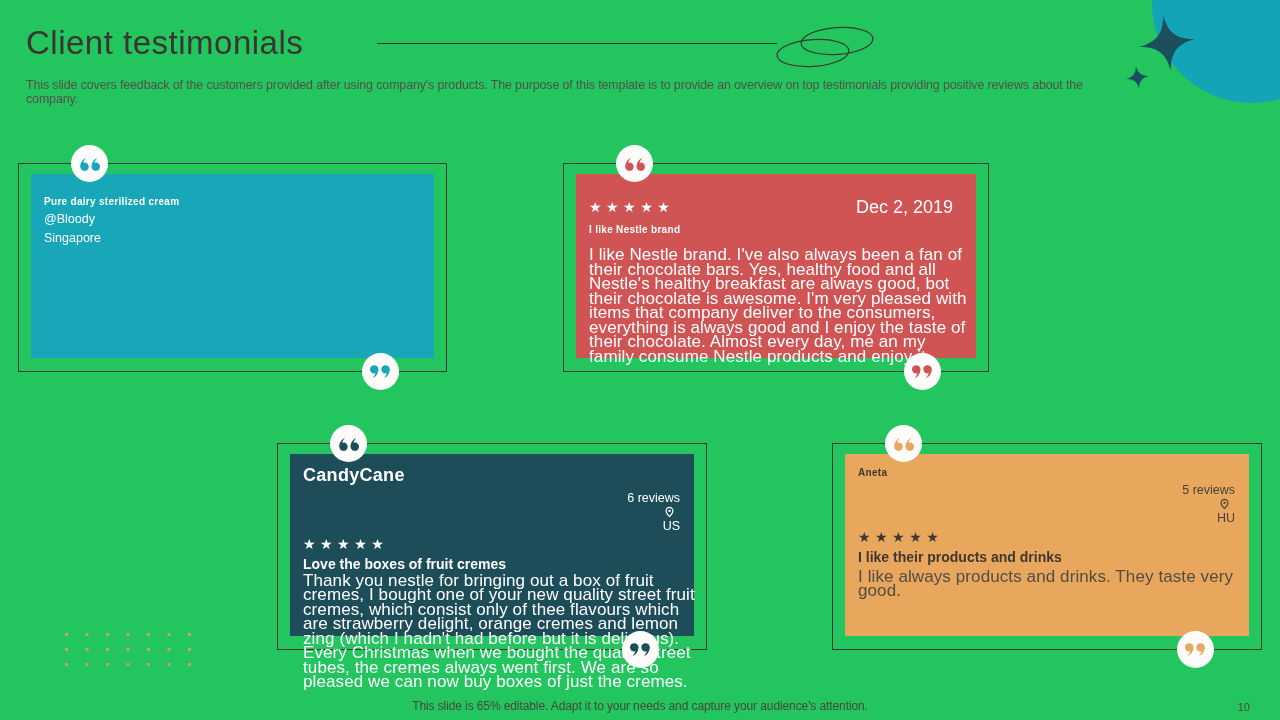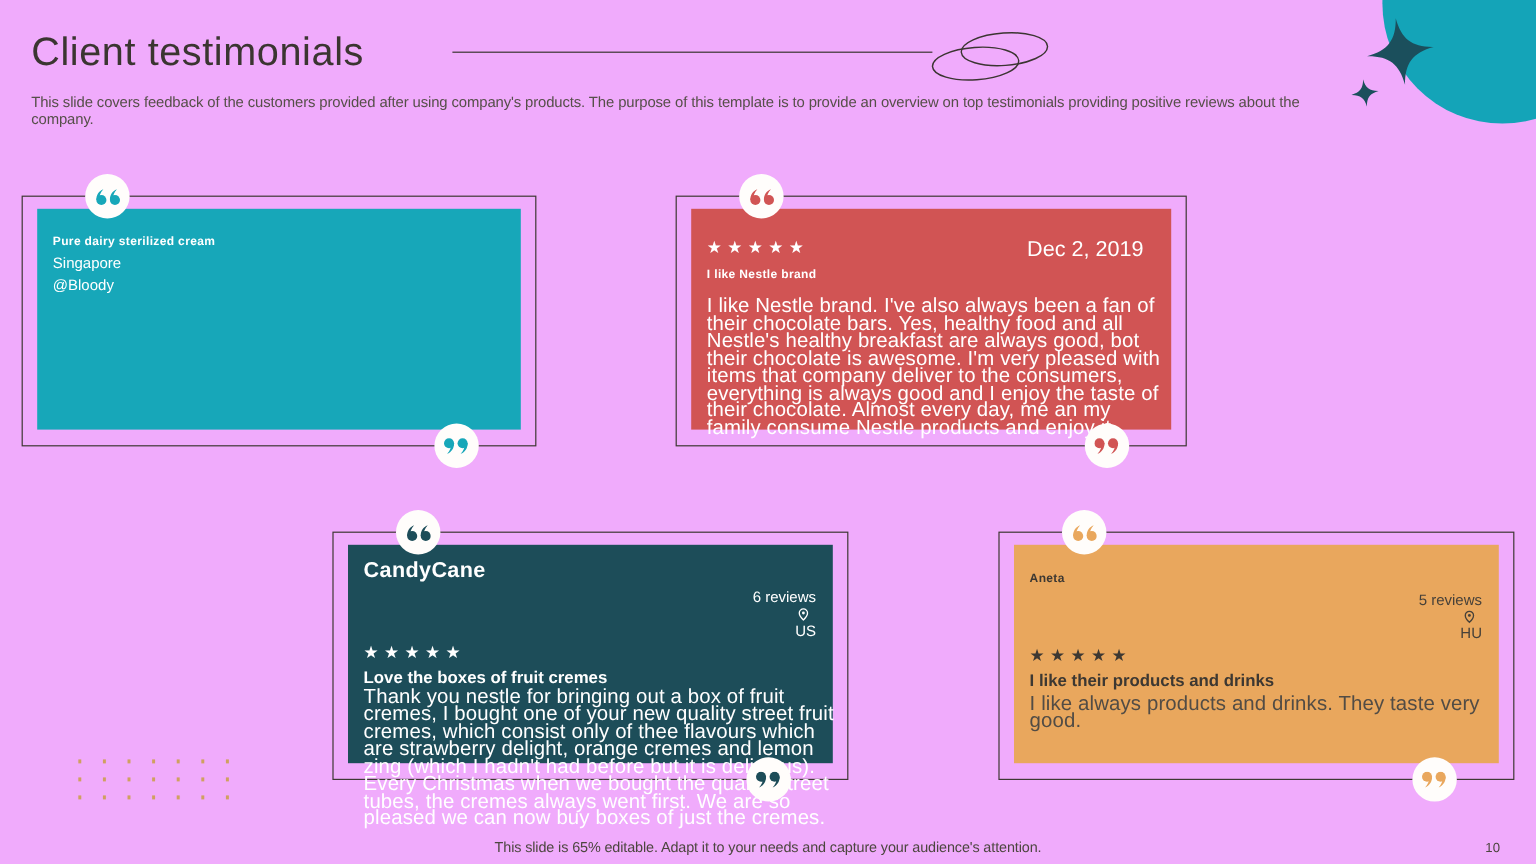--- a/index.html
+++ b/index.html
@@ -1,17 +1,17 @@
 <!DOCTYPE html>
 <html><head>
 <meta charset="utf-8">
 <style>
   html,body{margin:0;padding:0;}
   body{width:1280px;height:720px;font-family:"Liberation Sans",sans-serif;}
-  .stage{position:relative;width:1280px;height:720px;background:#f0abfc;overflow:hidden;text-decoration:underline;}
+  .stage{position:relative;width:1280px;height:720px;background:#22c55e;overflow:hidden;text-decoration:underline;}
 
   
   .page-title{position:absolute;left:26px;top:24px;margin:0;font-size:33px;font-weight:300;
     letter-spacing:.5px;color:#3b3531;}
   .title-line{position:absolute;left:377px;top:43px;width:400px;height:1px;background:#3b3531;}
   .ellipses{position:absolute;left:768px;top:22px;}
   .subtitle{position:absolute;left:26px;top:78px;width:1110px;margin:0;font-size:12.4px;
     color:#564f49;letter-spacing:-.1px;}
 
   
@@ -42,21 +42,21 @@
   .stars{font-family:"DejaVu Sans",sans-serif;font-size:14px;letter-spacing:4.5px;line-height:1.2;}
   .meta-row{display:flex;align-items:flex-end;font-size:12.5px;margin-top:5px;flex-direction:column;}
   .meta-row .pin-icon{margin:0 5px 0 26px;}
   .top-row{display:flex;align-items:center;justify-content:space-between;}
   .review-date{font-size:18px;}
   .c-headline{margin:3px 0 0;font-size:14px;font-weight:bold;}
 
   .fill-pad-1{padding:22px 18px 0 13px;}
   .fill-pad-2{padding:23px 23px 0 13px;}
   .fill-pad-3{padding:11px 14px 0 13px;}
-  .fill-pad-4{padding:23px 14px 0 13px;}
+  .fill-pad-4{padding:13px 14px 0 13px;}
 
   .card--orange .card-fill{color:#3d3832;}
   .card--orange .c-body{color:#524c45;}
   .card--orange .meta-row{color:#474139;}
 
   
   .dots{position:absolute;left:56px;top:627px;width:144px;height:45px;
     background-image:radial-gradient(circle,#cfa05f 1.5px,rgba(0,0,0,0) 1.7px);
     background-size:20.5px 15px;background-position:center;}
 
@@ -102,22 +102,22 @@
     <div class="quote-badge quote-close">
       <svg viewBox="0 0 26 17" width="21" height="14">
           <circle cx="5.2" cy="5.2" r="5.2"></circle>
           <path d="M10.4 5.2 C10.4 10.6 7.8 14.3 3.2 16.2 C6.3 12.9 7.4 9.6 7.4 5.2 Z"></path>
           <circle cx="19.2" cy="5.2" r="5.2"></circle>
           <path d="M24.4 5.2 C24.4 10.6 21.8 14.3 17.2 16.2 C20.3 12.9 21.4 9.6 21.4 5.2 Z"></path>
         </svg>
     </div>
     <div class="card-fill fill-pad-1">
       <h2 class="c-title">Pure dairy sterilized cream</h2>
+      <div class="c-sub">@Bloody</div>
       <div class="c-sub">Singapore</div>
-      <div class="c-sub">@Bloody</div>
     </div>
   </section>
 
   <section class="card card--red" style="left:563px;top:163px;width:426px;height:209px;">
     <div class="quote-badge quote-open">
       <svg viewBox="0 0 26 17" width="21" height="14">
           <circle cx="5.2" cy="5.2" r="5.2"></circle>
           <path d="M10.4 5.2 C10.4 10.6 7.8 14.3 3.2 16.2 C6.3 12.9 7.4 9.6 7.4 5.2 Z"></path>
           <circle cx="19.2" cy="5.2" r="5.2"></circle>
           <path d="M24.4 5.2 C24.4 10.6 21.8 14.3 17.2 16.2 C20.3 12.9 21.4 9.6 21.4 5.2 Z"></path>

